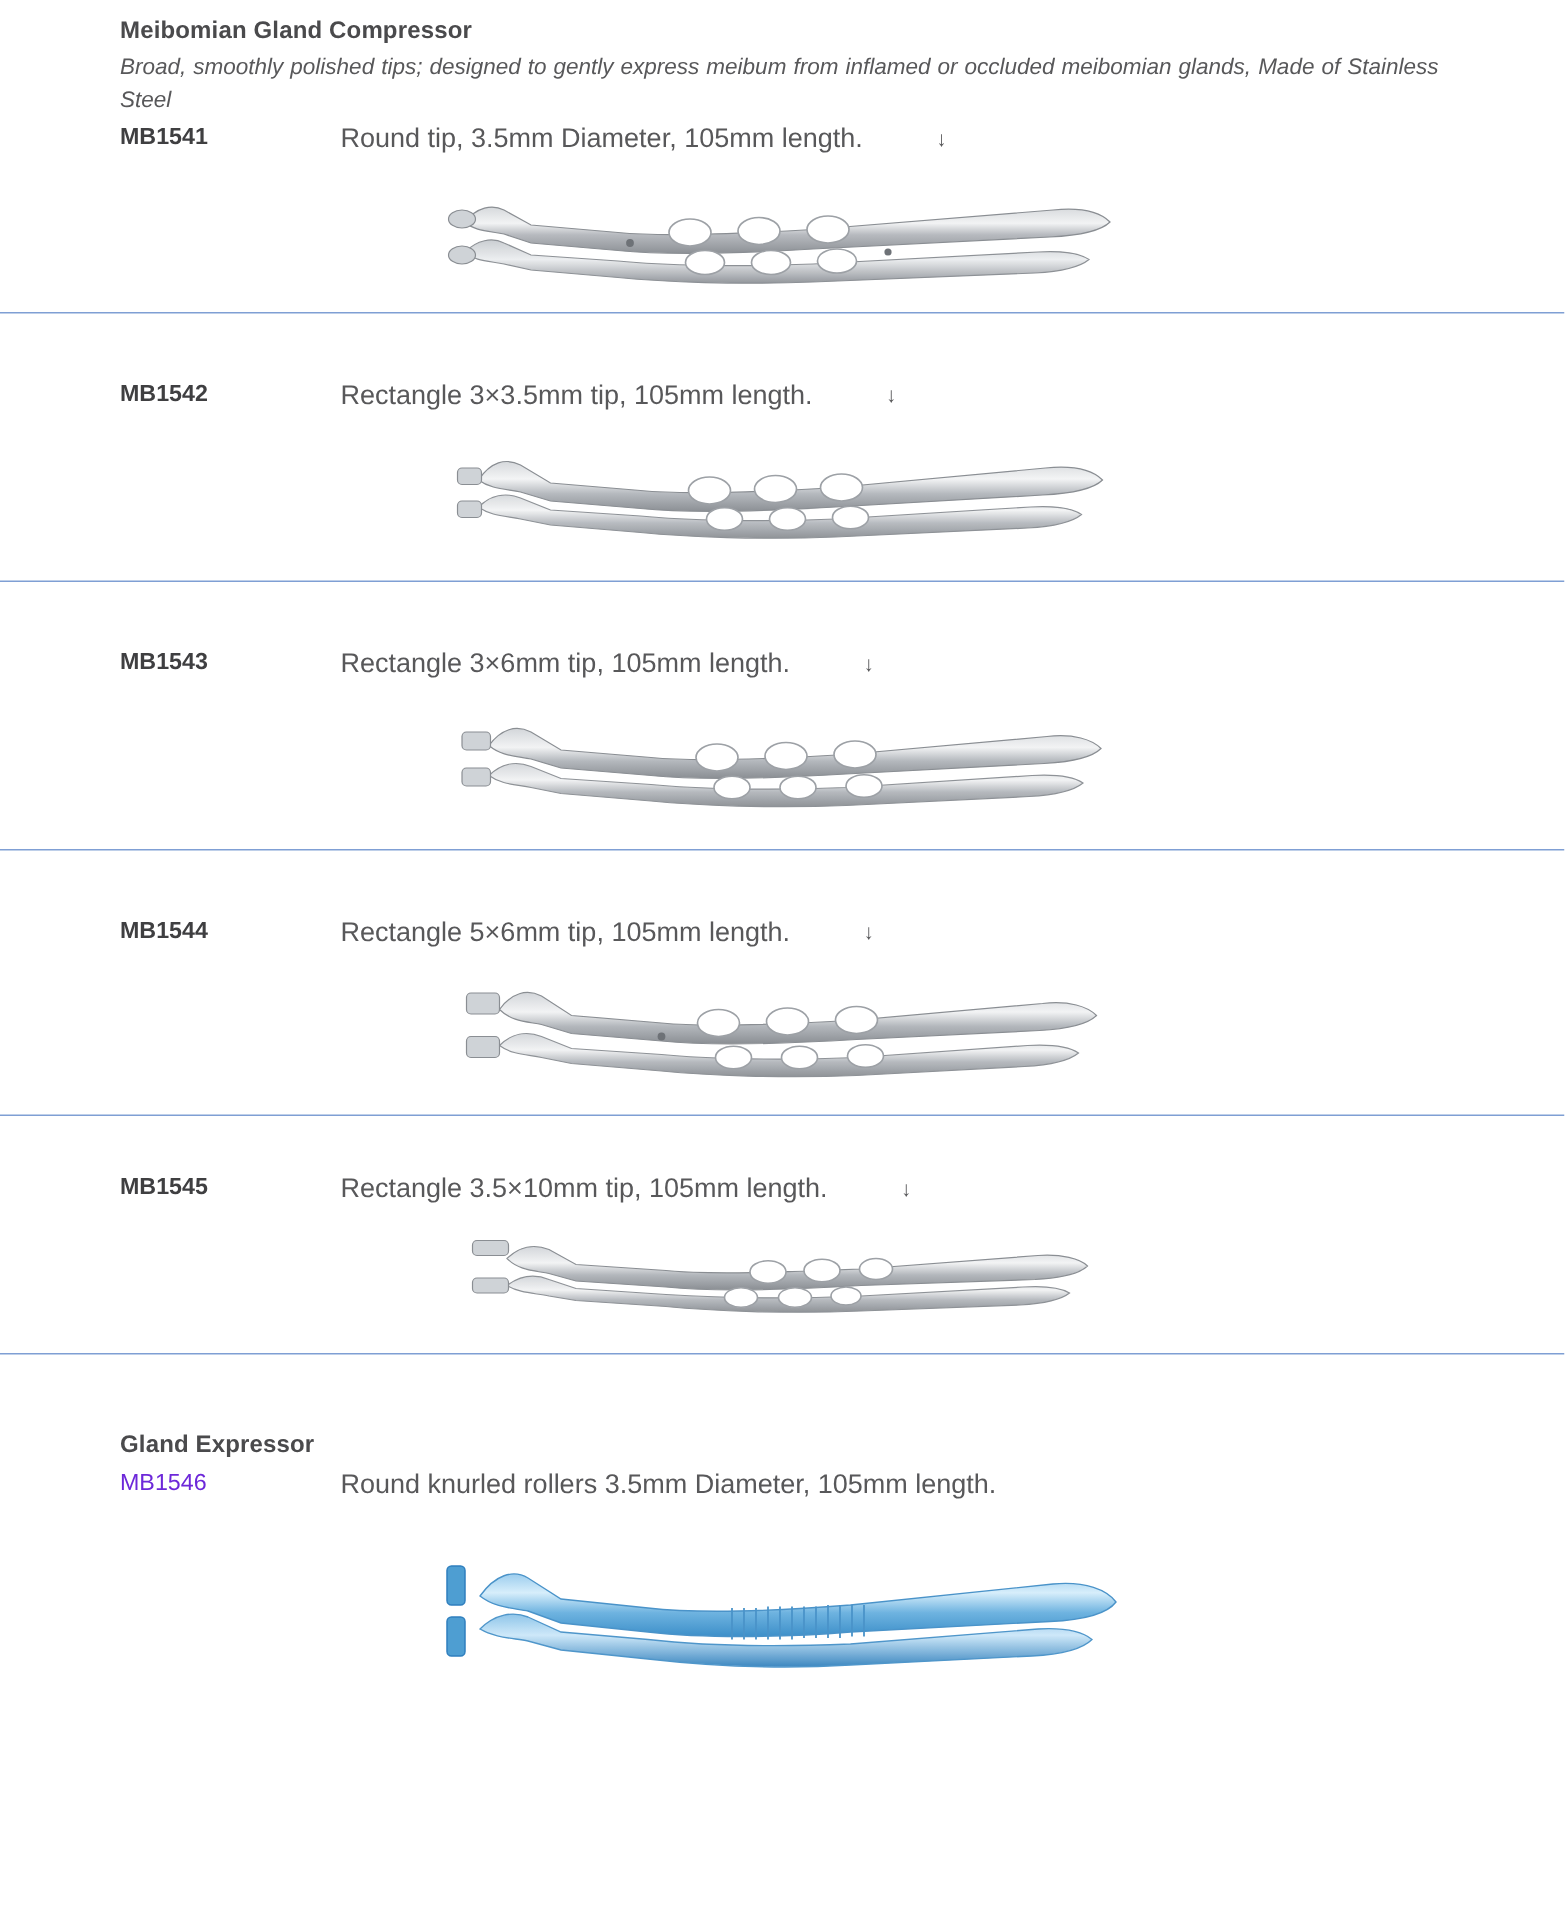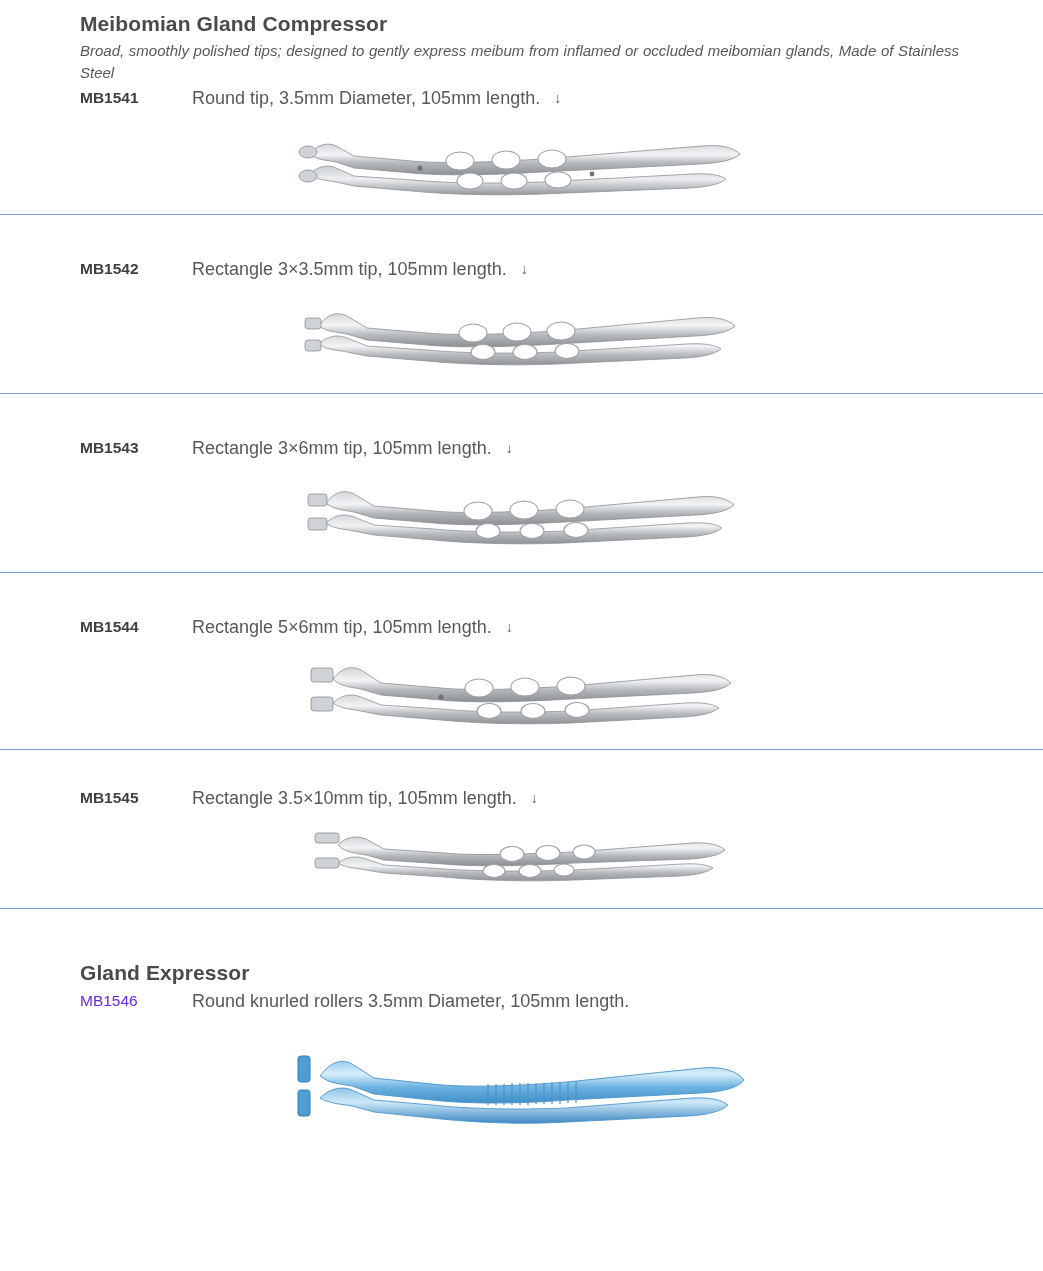--- a/index.html
+++ b/index.html
@@ -14,21 +14,21 @@
     color: #58585a;
     -webkit-font-smoothing: antialiased;
   }
   .page {
     position: relative;
     width: 1043px;
     box-sizing: border-box;
     padding: 0 80px 0 80px;
   }
   .section-title {
-    font-size: 21px;
+    font-size: 16px;
     font-weight: bold;
     color: #4a4a4c;
     margin: 0 0 4px 0;
     letter-spacing: 0.1px;
   }
   .section-desc {
     font-size: 15px;
     line-height: 22px;
     text-align: justify;
     text-justify: inter-word;
@@ -37,20 +37,21 @@
   }
   .section-desc.italic {
     font-style: italic;
   }
   .item-line {
     display: flex;
     align-items: flex-end;
     font-size: 15px;
     line-height: 24px;
     margin: 0;
+    gap: 35px;
   }
   .item-code {
     font-weight: bold;
     color: #3f3f41;
     min-width: 112px;
     flex: 0 0 auto;
     font-size: 15.5px;
   }
   .item-code.light {
     font-weight: normal;

